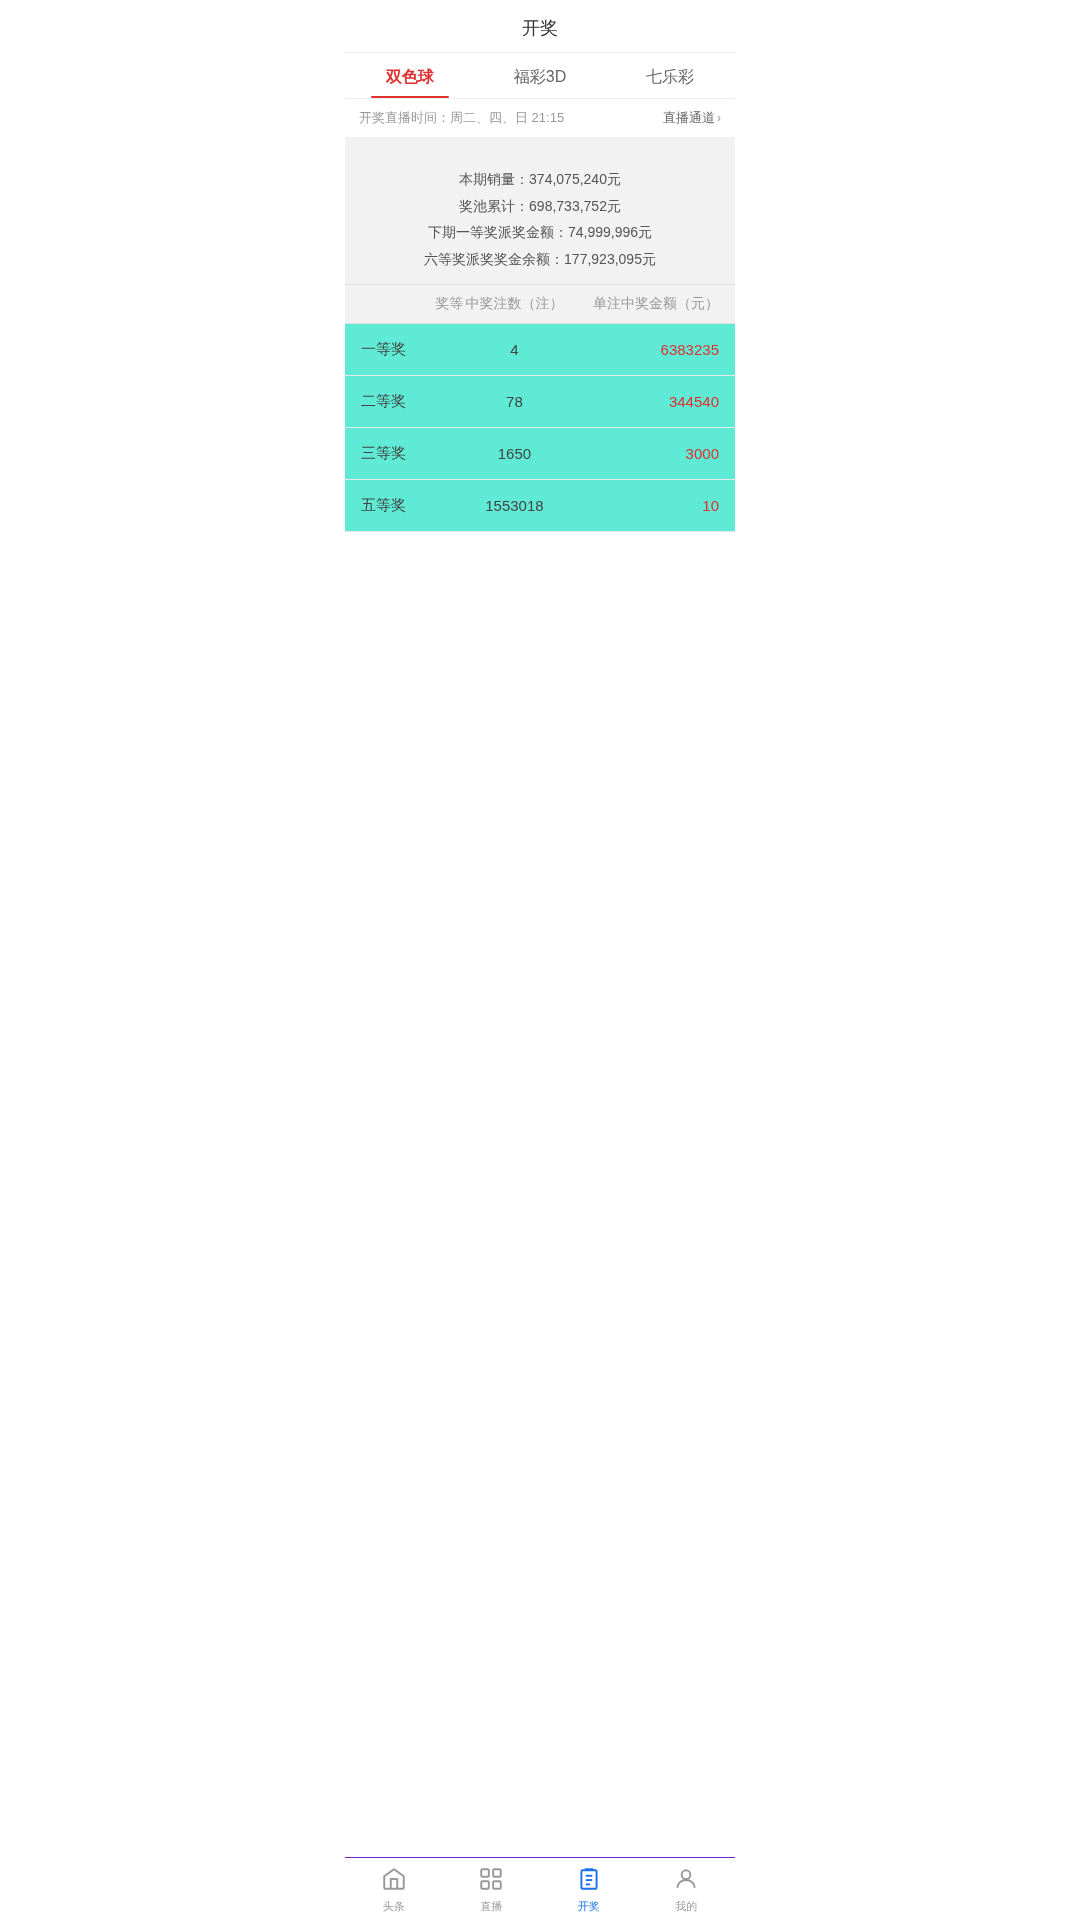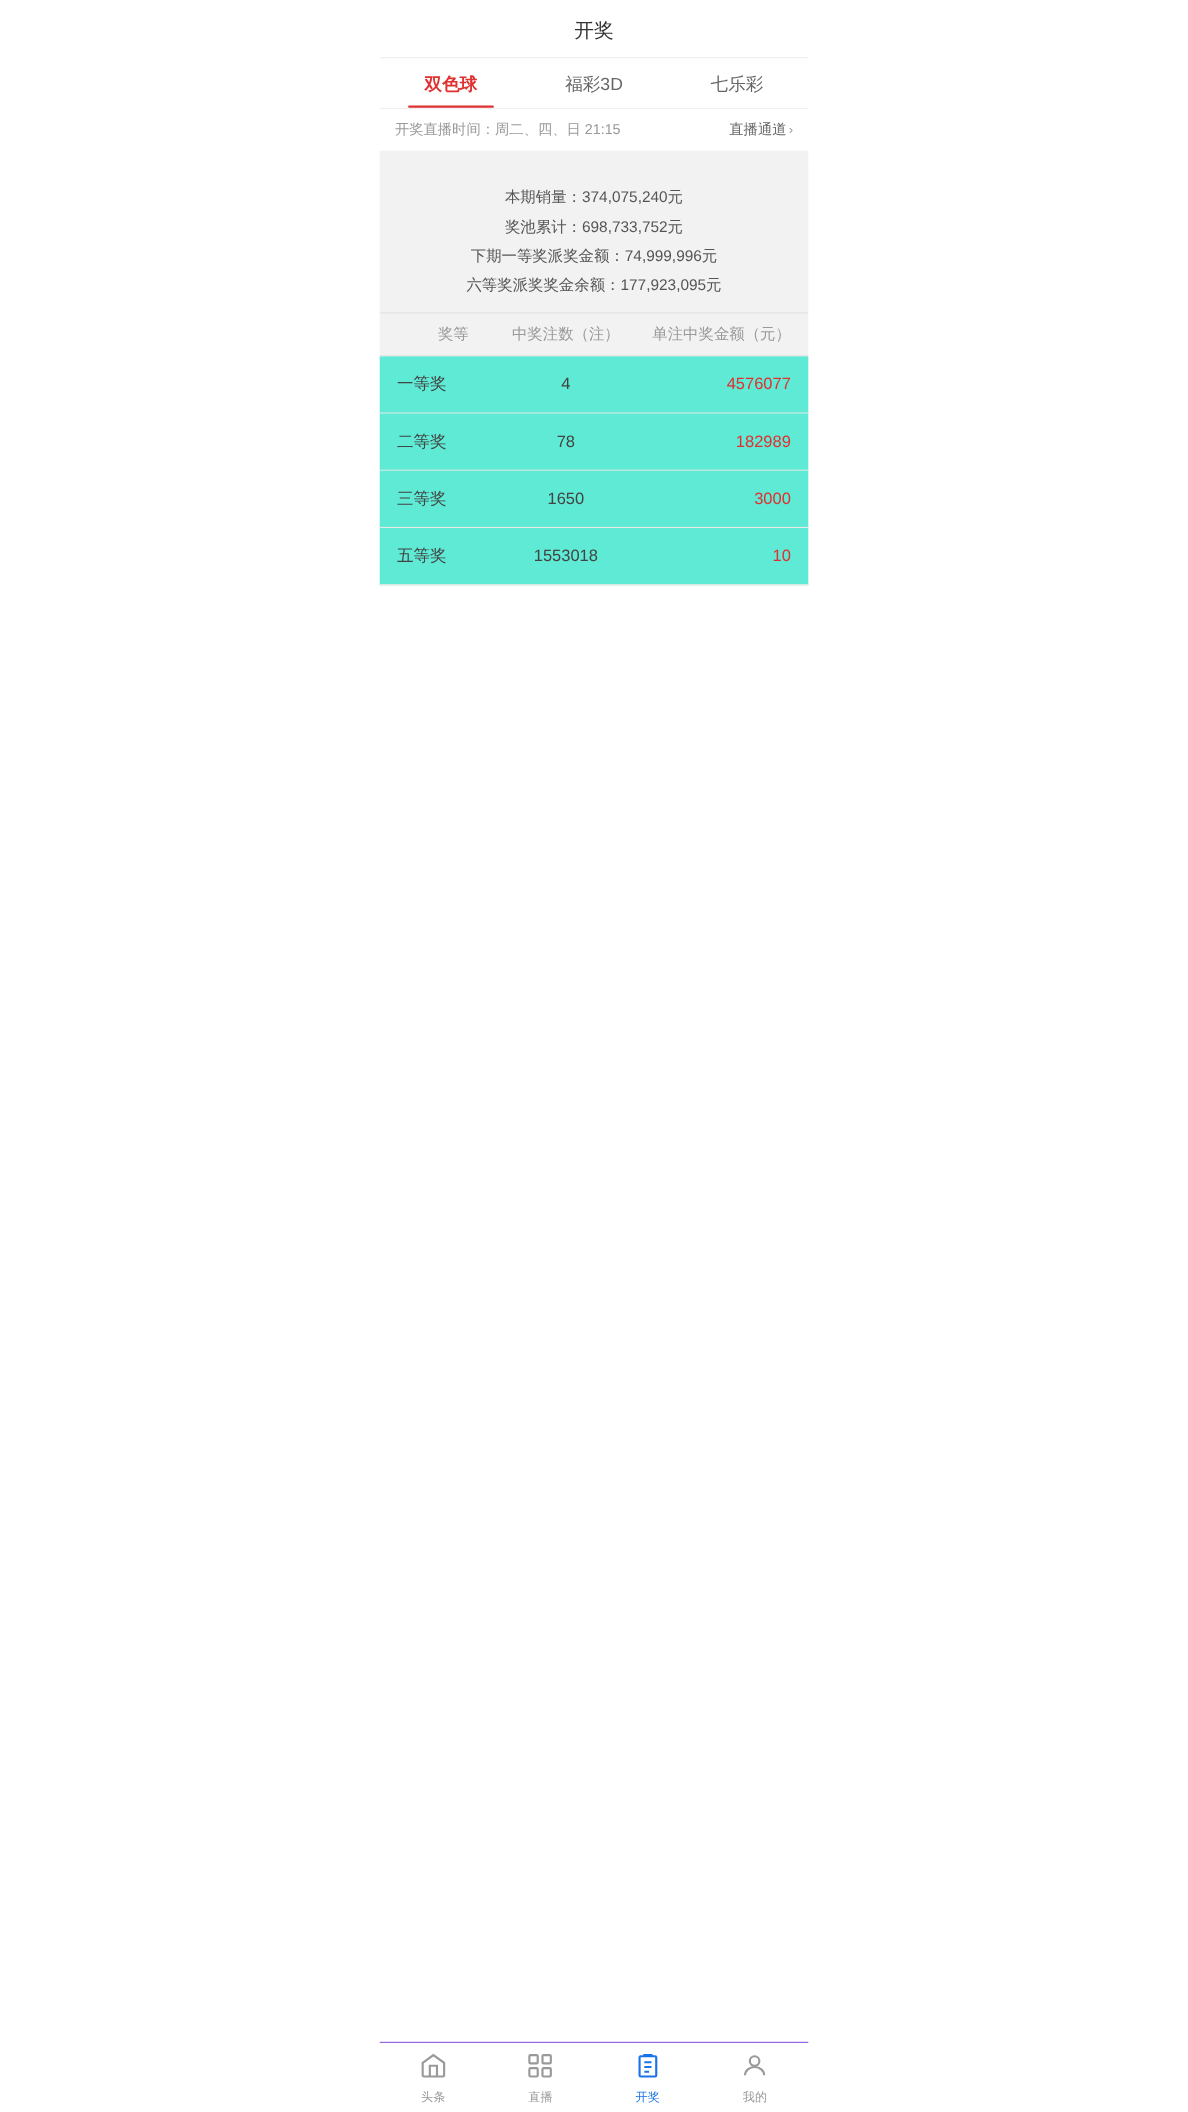--- a/index.html
+++ b/index.html
@@ -190,21 +190,21 @@
     .prize-table-header {
       display: flex;
       padding: 10px 16px;
       border-top: 1px solid #e0e0e0;
       border-bottom: 1px solid #e0e0e0;
     }
     .prize-table-header .col {
       font-size: 14px;
       color: #999;
     }
-    .col-name { flex: 1; text-align: center; }
+    .col-name { flex: 1; text-align: right; }
     .col-count { flex: 1; text-align: center; }
     .col-amount { flex: 1.5; text-align: right; }
 
     .prize-row {
       display: flex;
       align-items: center;
       padding: 16px 16px;
       border-bottom: 1px solid #e8e8e8;
       background: #5eead4;
     }
@@ -311,26 +311,26 @@
     <div class="prize-table-header">
       <div class="col col-name">奖等</div>
       <div class="col col-count">中奖注数（注）</div>
       <div class="col col-amount">单注中奖金额（元）</div>
     </div>
 
     <div class="prize-table">
       <div class="prize-row">
         <div class="prize-name">一等奖</div>
         <div class="prize-count">4</div>
-        <div class="prize-amount">4576077</div>
+        <div class="prize-amount">6383235</div>
       </div>
       <div class="prize-row">
         <div class="prize-name">二等奖</div>
         <div class="prize-count">78</div>
-        <div class="prize-amount">182989</div>
+        <div class="prize-amount">344540</div>
       </div>
       <div class="prize-row">
         <div class="prize-name">三等奖</div>
         <div class="prize-count">1650</div>
         <div class="prize-amount">3000</div>
       </div>
       <div class="prize-row">
         <div class="prize-name">五等奖</div>
         <div class="prize-count">1553018</div>
         <div class="prize-amount">10</div>

